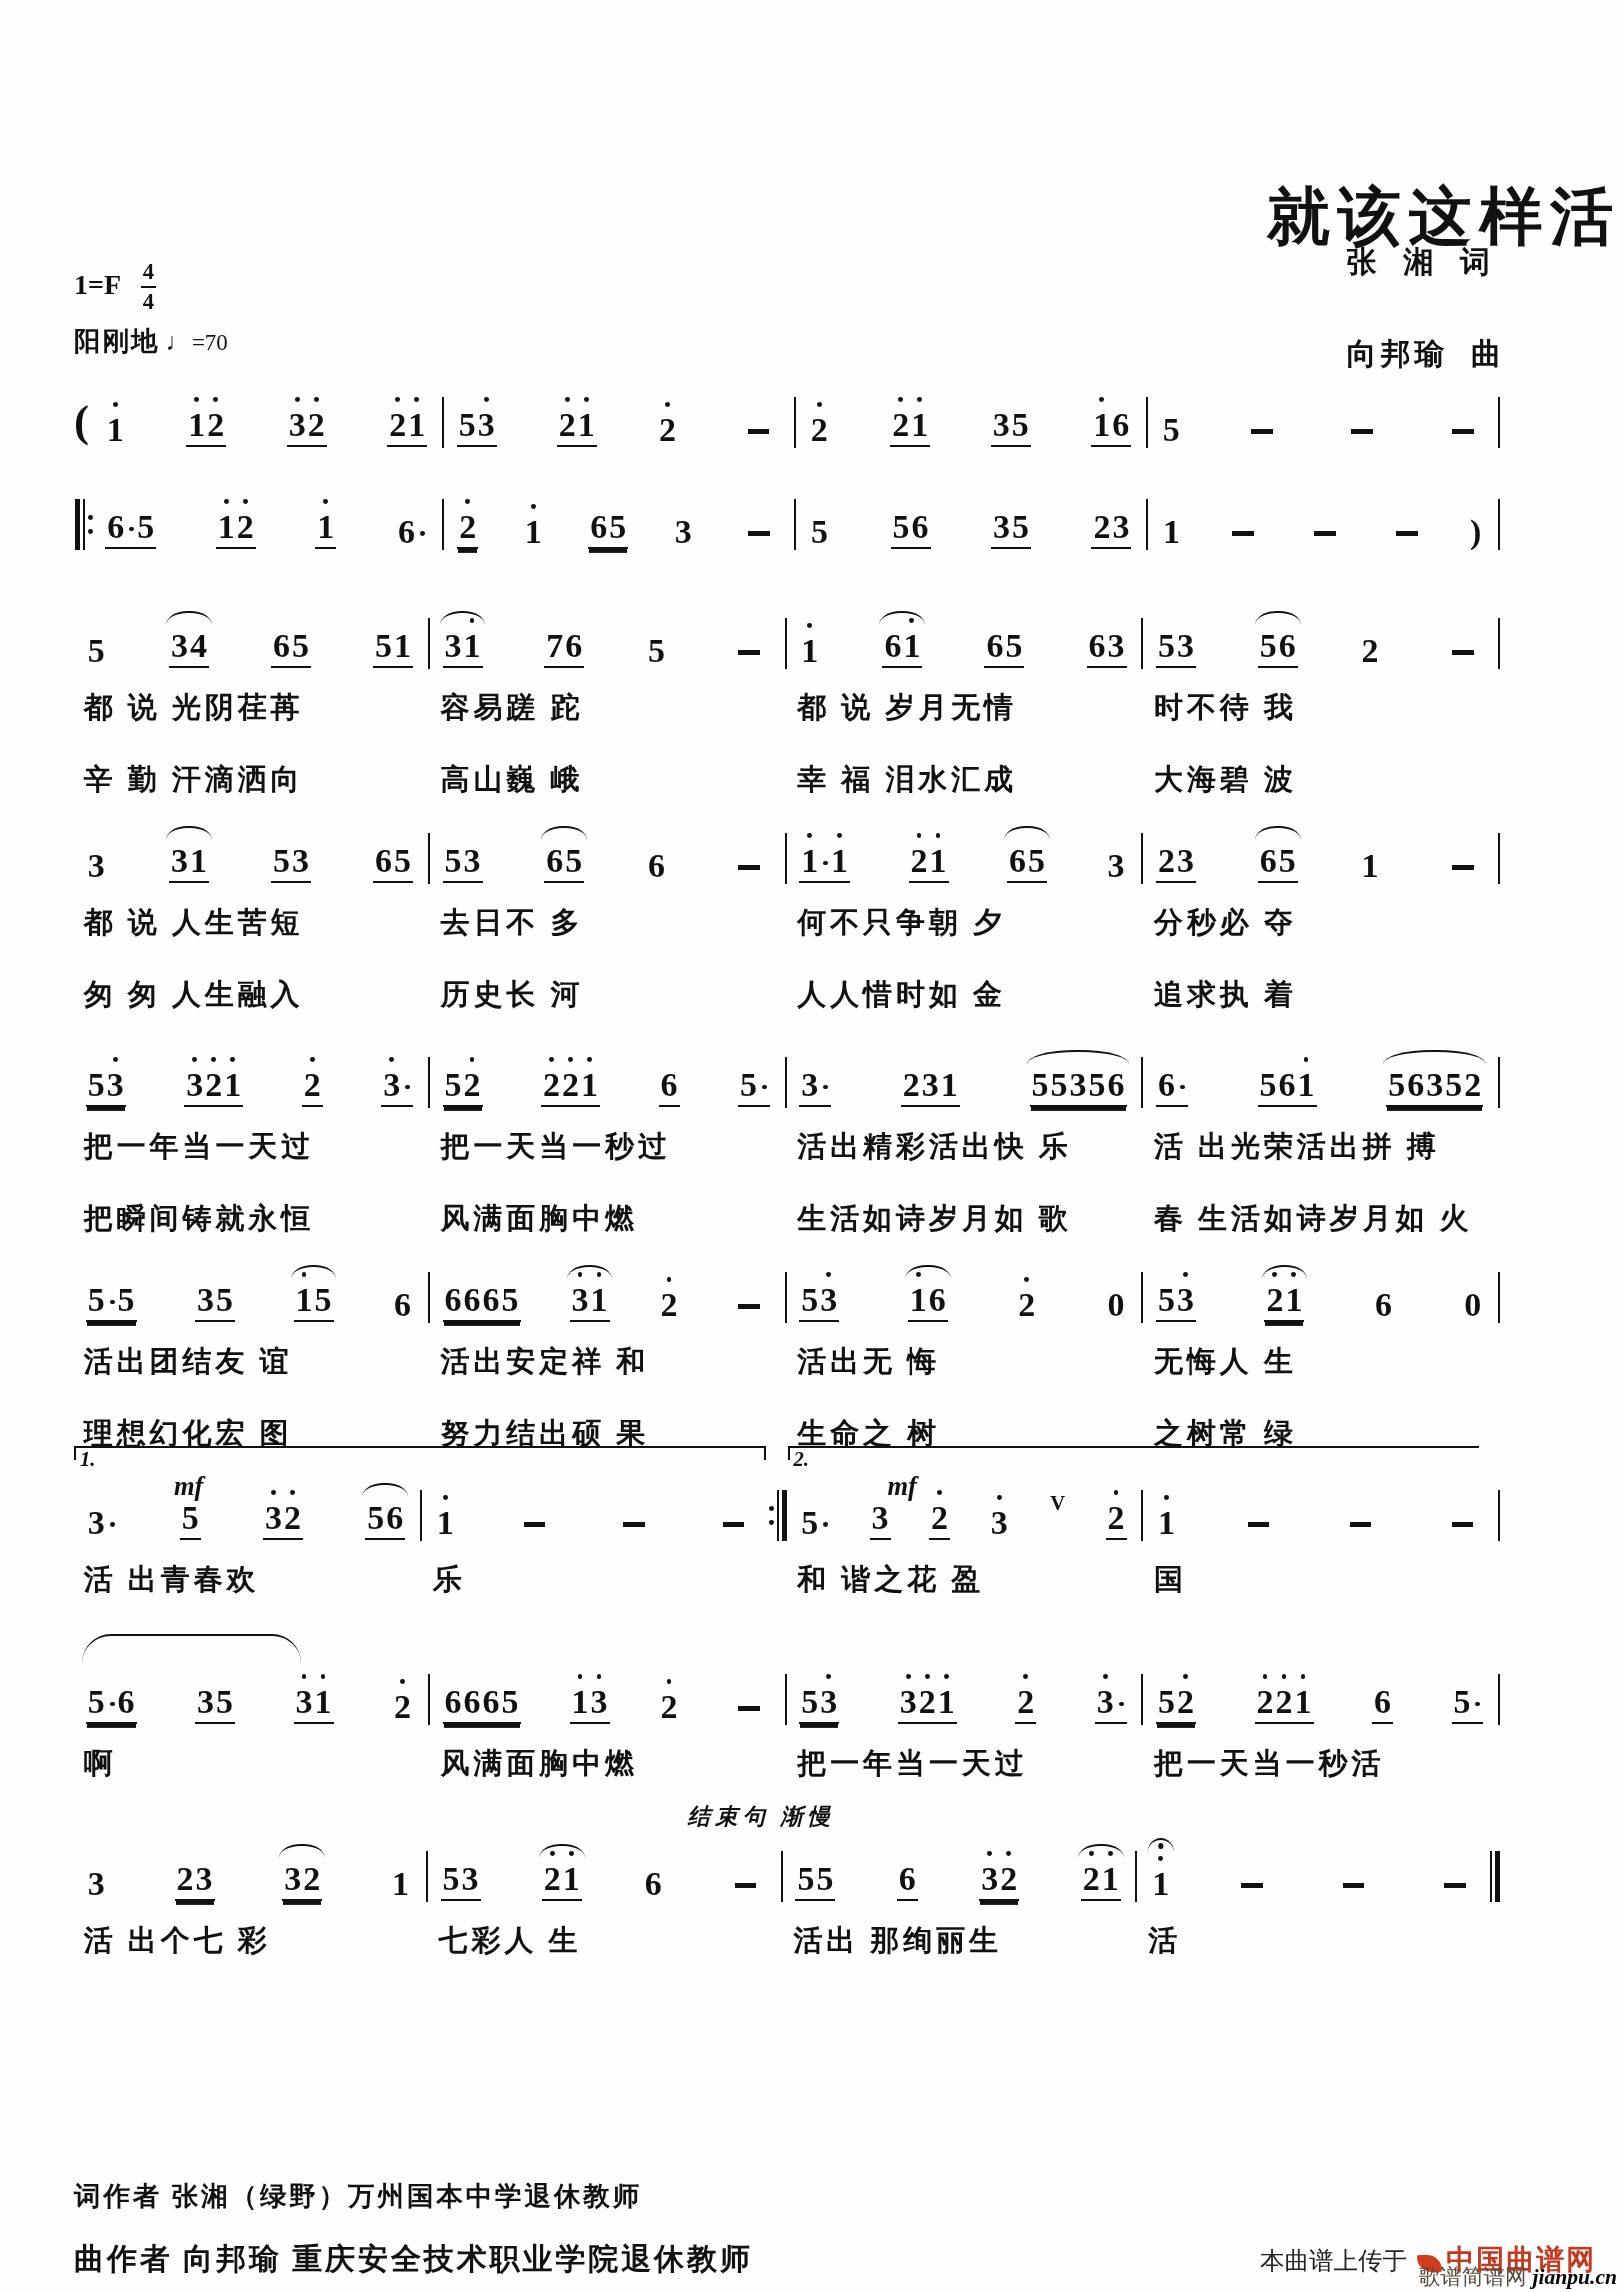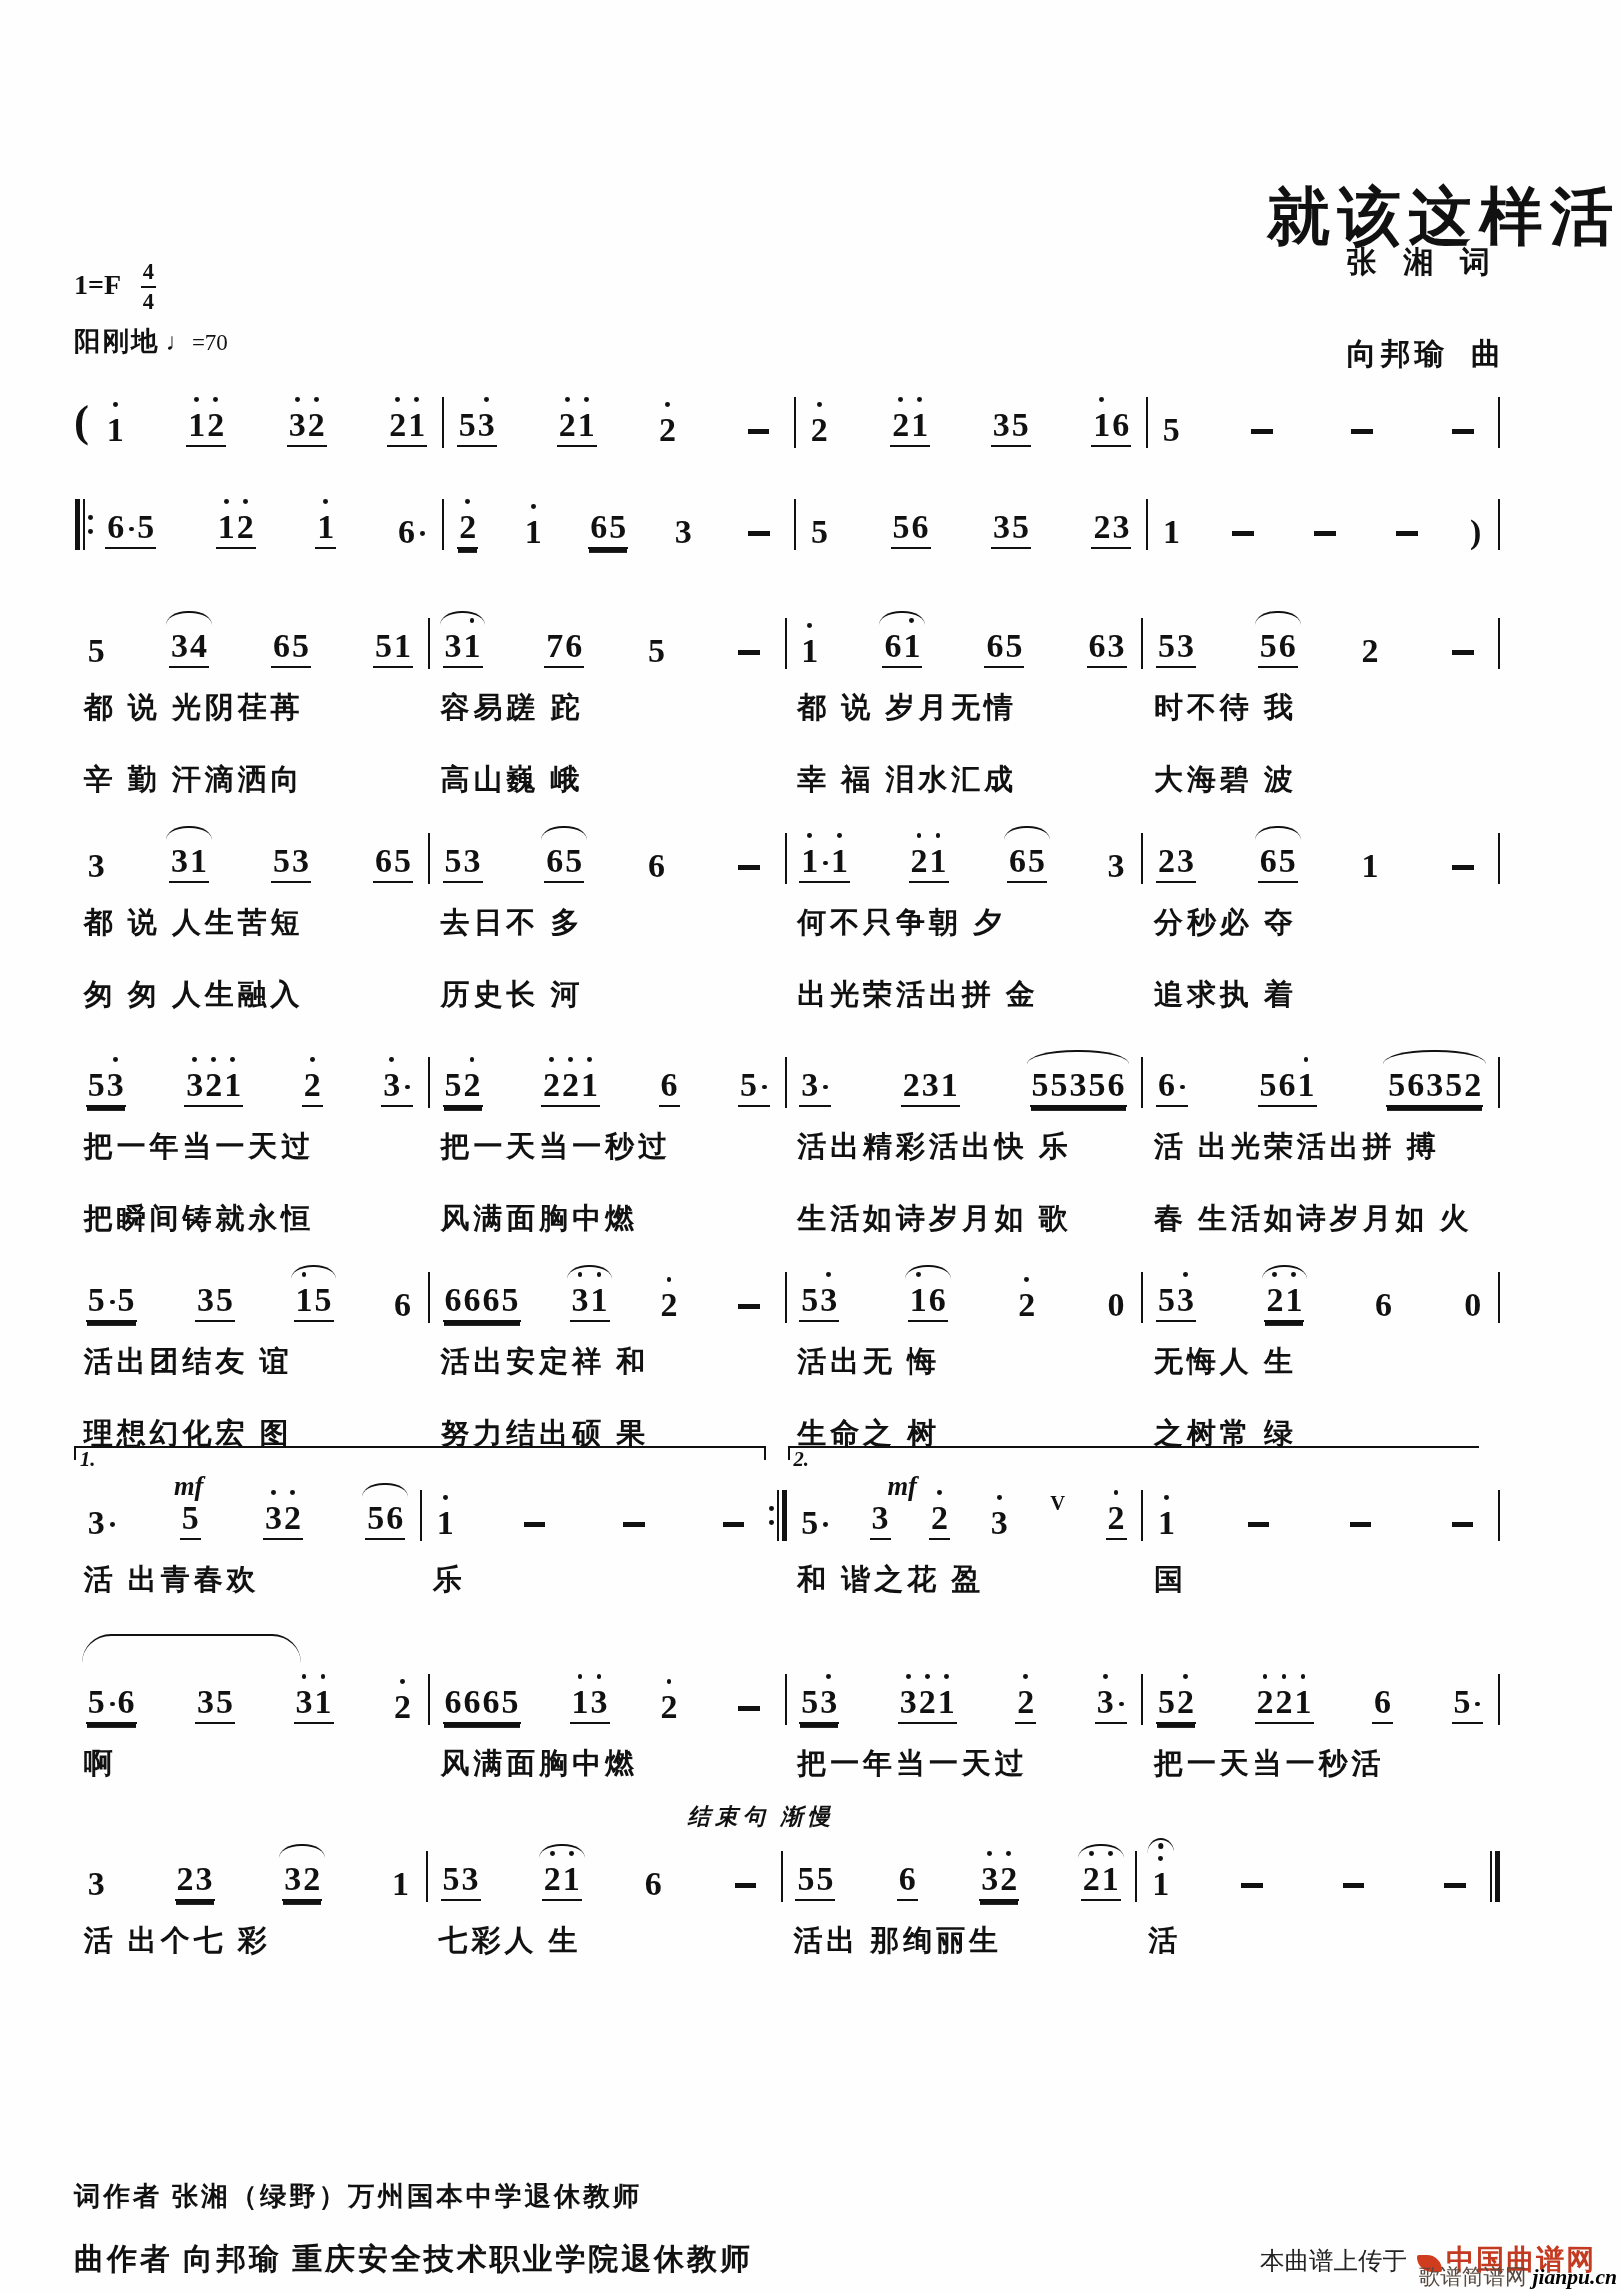--- a/index.html
+++ b/index.html
@@ -445,21 +445,21 @@
             <span class="unit u1">
               <i class="arc"></i>
               <span class="dg">6</span>
               <span class="dg">5</span>
             </span>
             <span class="unit">
               <span class="dg">3</span>
             </span>
           </div>
           <div class="lyr">何不只争朝 夕</div>
-          <div class="lyr">出光荣活出拼 金</div>
+          <div class="lyr">人人惜时如 金</div>
         </div>
         <div class="bar">
           <div class="thin"></div>
         </div>
         <div class="measure">
           <div class="noterow">
             <span class="unit u1">
               <span class="dg">2</span>
               <span class="dg">3</span>
             </span>

